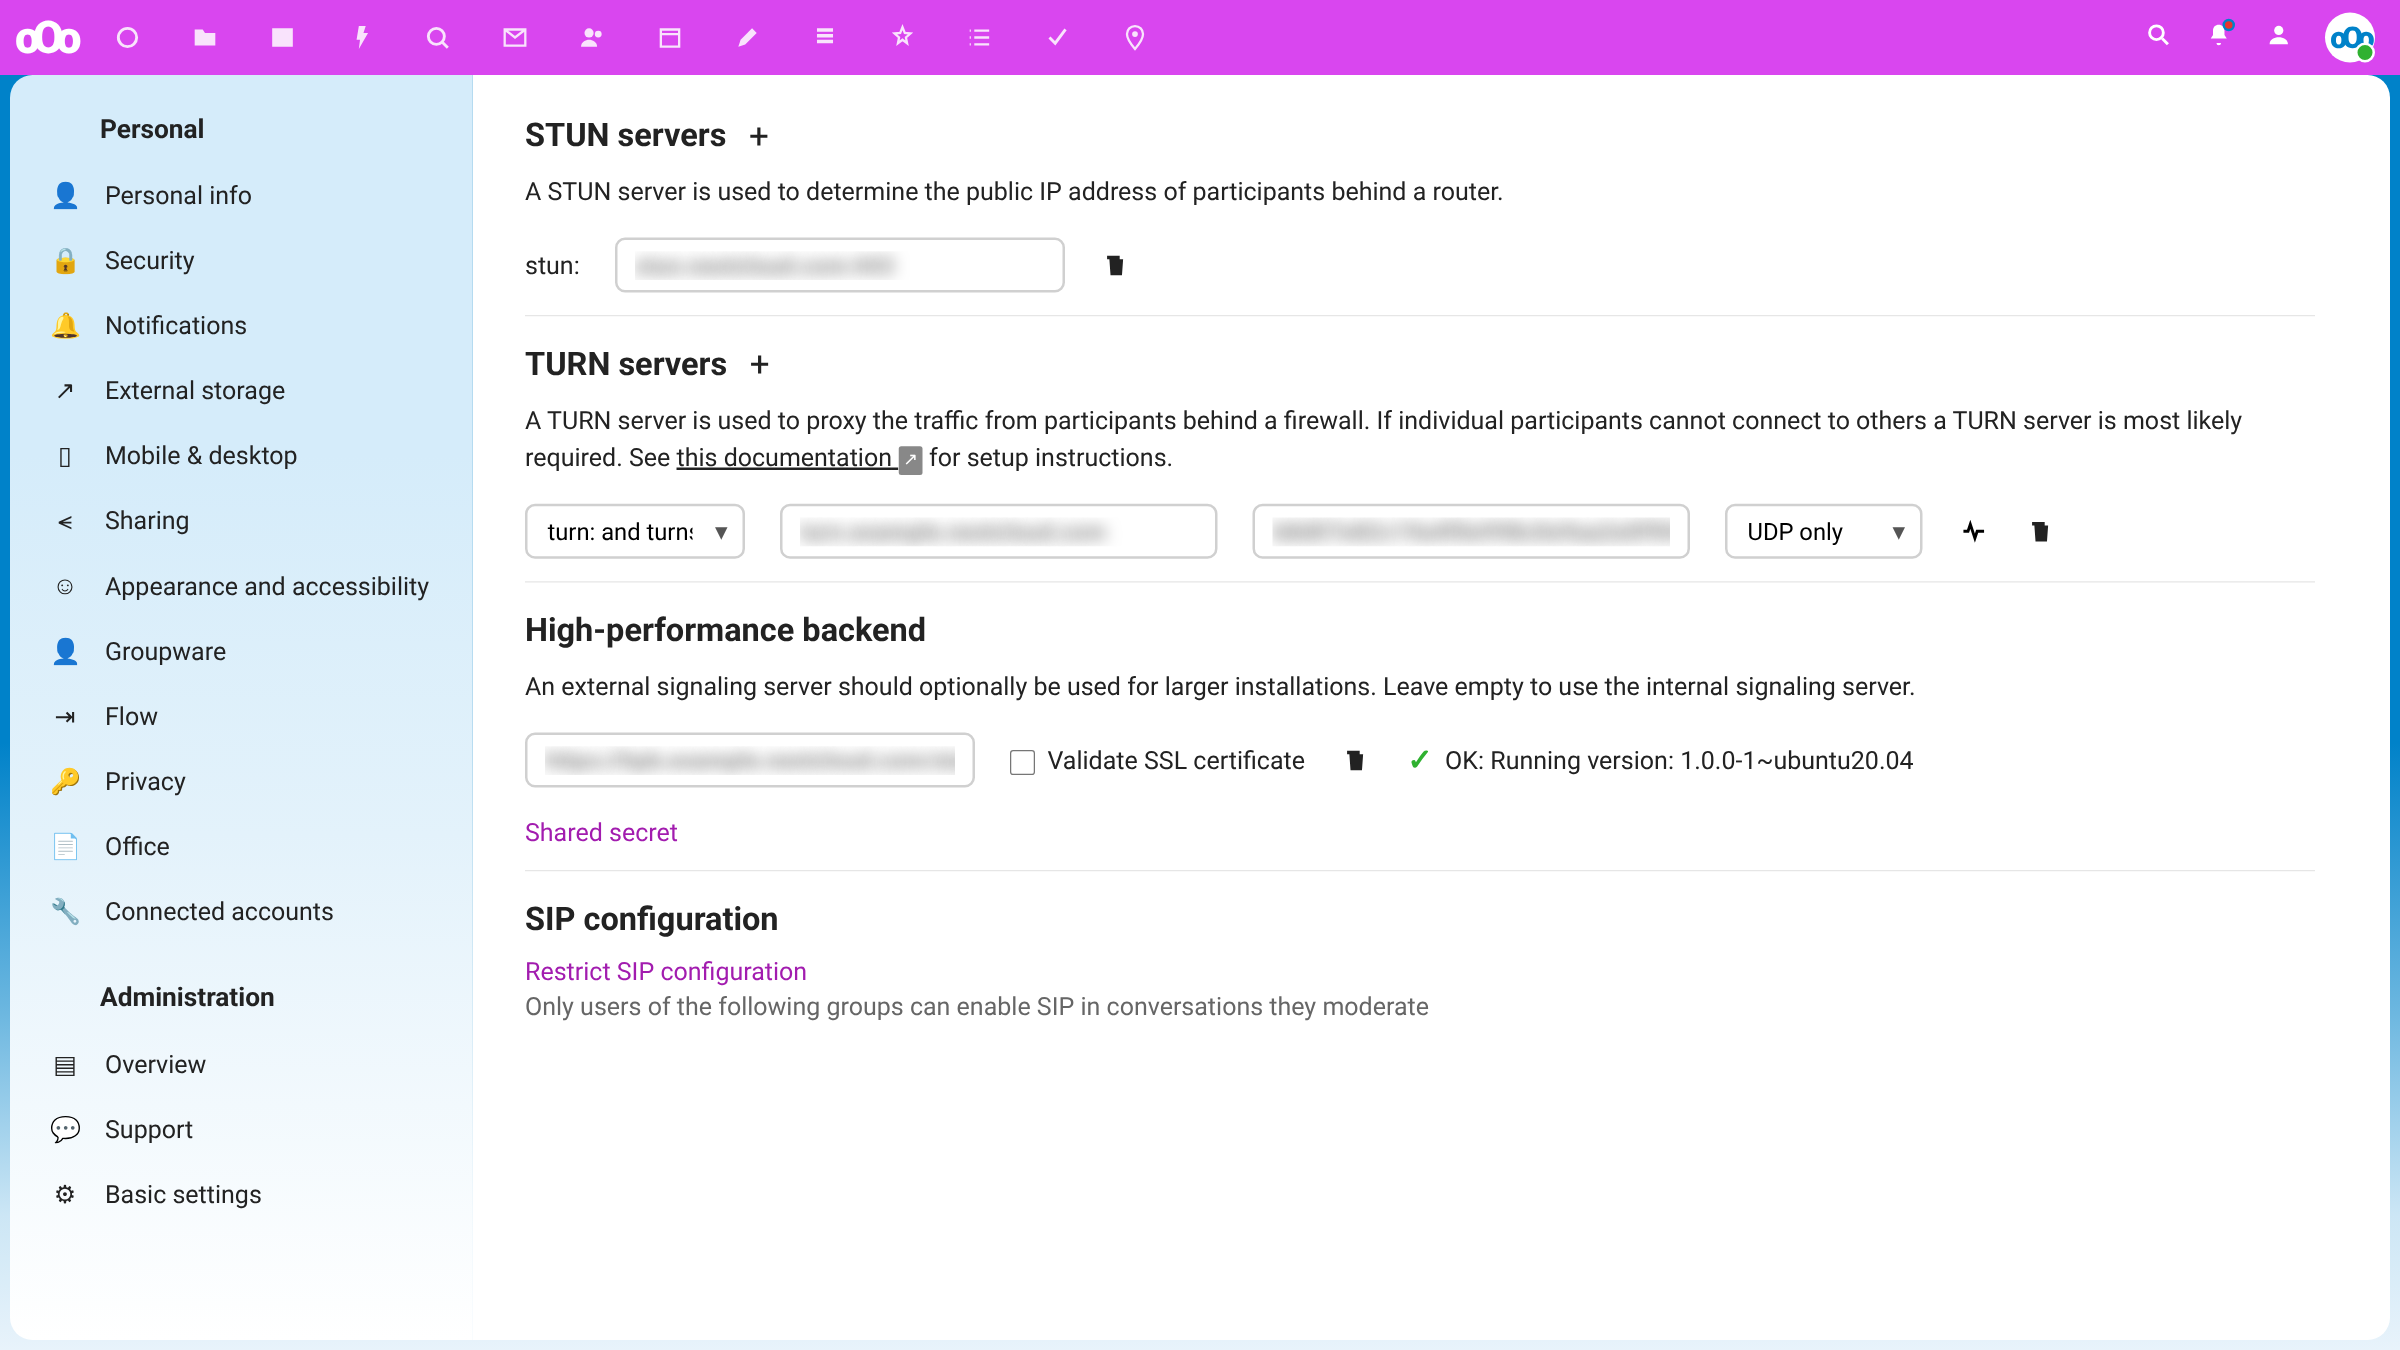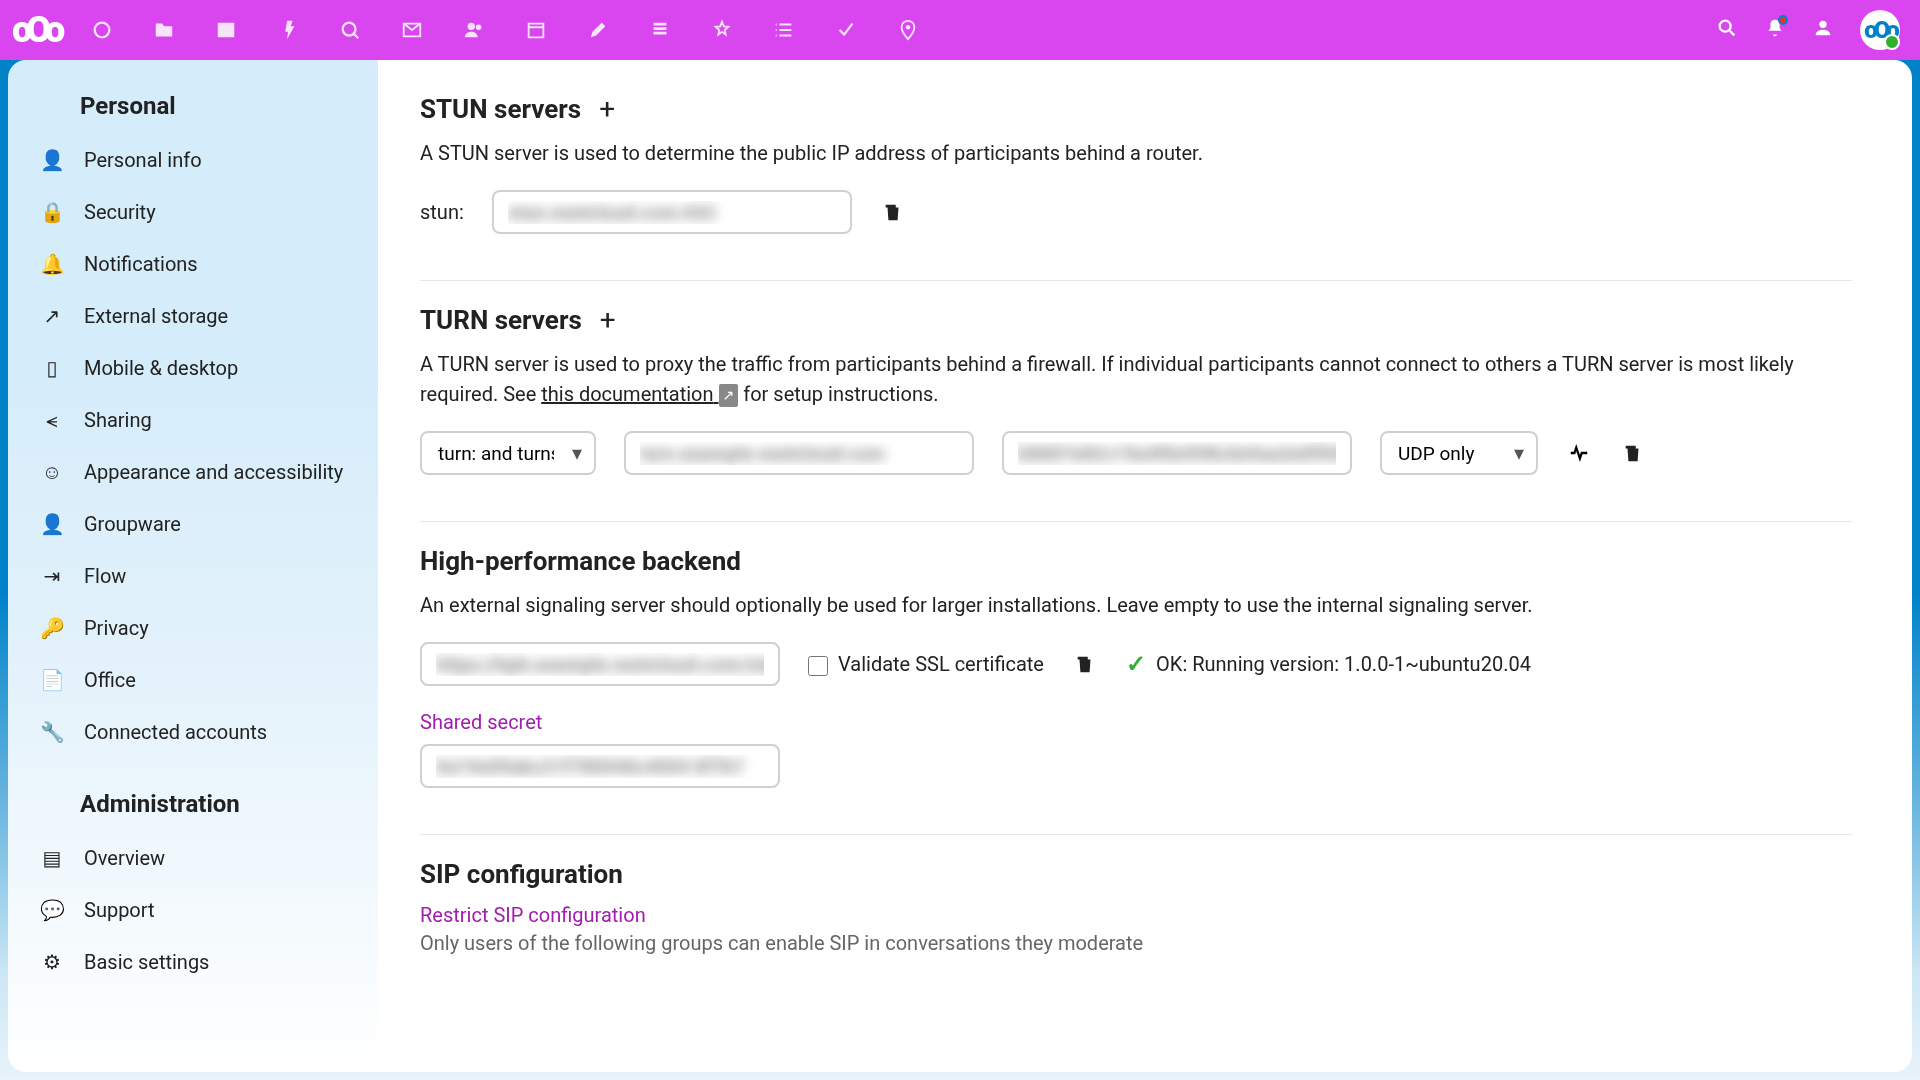--- a/index.html
+++ b/index.html
@@ -15,26 +15,26 @@
 .topbar .right-icons { display:flex; align-items:center; gap:26px; padding-right:8px; }
 .topbar .right-icon { cursor:pointer; position:relative; }
 .topbar .right-icon svg { width:22px; height:22px; fill:#fff; }
 .notif-dot { position:absolute; top:-2px; right:-2px; width:10px; height:10px; border-radius:50%; background:#e9322d; border:2px solid #0082c9; }
 .avatar { width:40px; height:40px; border-radius:50%; background:#fff; display:flex; align-items:center; justify-content:center; position:relative; }
 .avatar .inner { font-size:24px; color:#0082c9; font-weight:900; letter-spacing:-4px; }
 .avatar .status { position:absolute; bottom:0; right:0; width:16px; height:16px; border-radius:50%; background:#2fb130; border:2px solid #fff; }
 
 .shell { position:absolute; top:60px; left:8px; right:8px; bottom:8px; border-radius:18px; overflow:hidden; display:flex; }
 .sidebar { width:370px; background:linear-gradient(180deg,#d5ecfa 0%,#d5ecfa 30%,#e3f2fb 60%,#fff 100%); padding-top:18px; overflow-y:auto; }
-.sb-header { font-weight:700; color:#222; padding:14px 24px 14px 72px; font-size:24px; }
+.sb-header { font-weight:700; color:#222; padding:14px 24px 14px 72px; font-size:21px; }
 .sb-item { display:flex; align-items:center; gap:20px; padding:14px 24px 14px 32px; color:#222; cursor:pointer; font-size:20px; }
 .sb-item .mi { width:24px; text-align:center; font-size:20px; }
 
 .content { flex:1; background:#fff; overflow-y:auto; padding:30px 60px 40px 42px; color:#222; font-size:20px; }
-.sect { border-bottom:1px solid #e6e6e6; padding:24px 0 46px; }
+.sect { border-bottom:1px solid #e6e6e6; padding:24px 0 18px; }
 .sect-head { display:flex; align-items:center; gap:18px; margin-bottom:14px; }
 .sect-title { font-weight:700; font-size:26px; }
 .plusbtn { font-size:28px; cursor:pointer; color:#222; line-height:1; }
 .sect p { color:#222; line-height:1.5; }
 .sect a { color:#222; text-decoration:underline; cursor:pointer; }
 
 .row { display:flex; align-items:center; gap:28px; margin-top:22px; flex-wrap:wrap; }
 .fld { border:2px solid #d0d0d0; border-radius:8px; height:44px; padding:0 14px; font-size:19px; color:#222; background:#fff;font-weight:bold; }
 .fld.blur { color:transparent; text-shadow:0 0 12px rgba(0,0,0,.5); user-select:none; }
 .sel { border:2px solid #d0d0d0; border-radius:8px; height:44px; padding:0 40px 0 16px; font-size:19px; background:#fff; appearance:none; position:relative; }
@@ -283,23 +283,20 @@
             <svg viewBox="0 0 24 24">
               <path d="M6 7h12l-1 14H7zM9 4h6v3H4V4h5z"></path>
             </svg>
           </span>
         <div class="ok">
           <span class="tick">✓</span>
           <span>OK: Running version: 1.0.0-1~ubuntu20.04</span>
         </div>
       </div>
       <div class="sublabel">Shared secret</div>
-      <div class="row" style="margin-top:10px;">
-        <input class="fld blur" style="width: 360px;" value="0a19e09abc21f780040c4004 0f7b7">
-      </div>
     </div>
 
     <div class="sect" style="border-bottom:none;">
       <div class="sect-head">
         <div class="sect-title">SIP configuration</div>
       </div>
       <div class="sublabel" style="margin-top:14px;">Restrict SIP configuration</div>
       <div class="subdesc">Only users of the following groups can enable SIP in conversations they moderate</div>
     </div>
 

